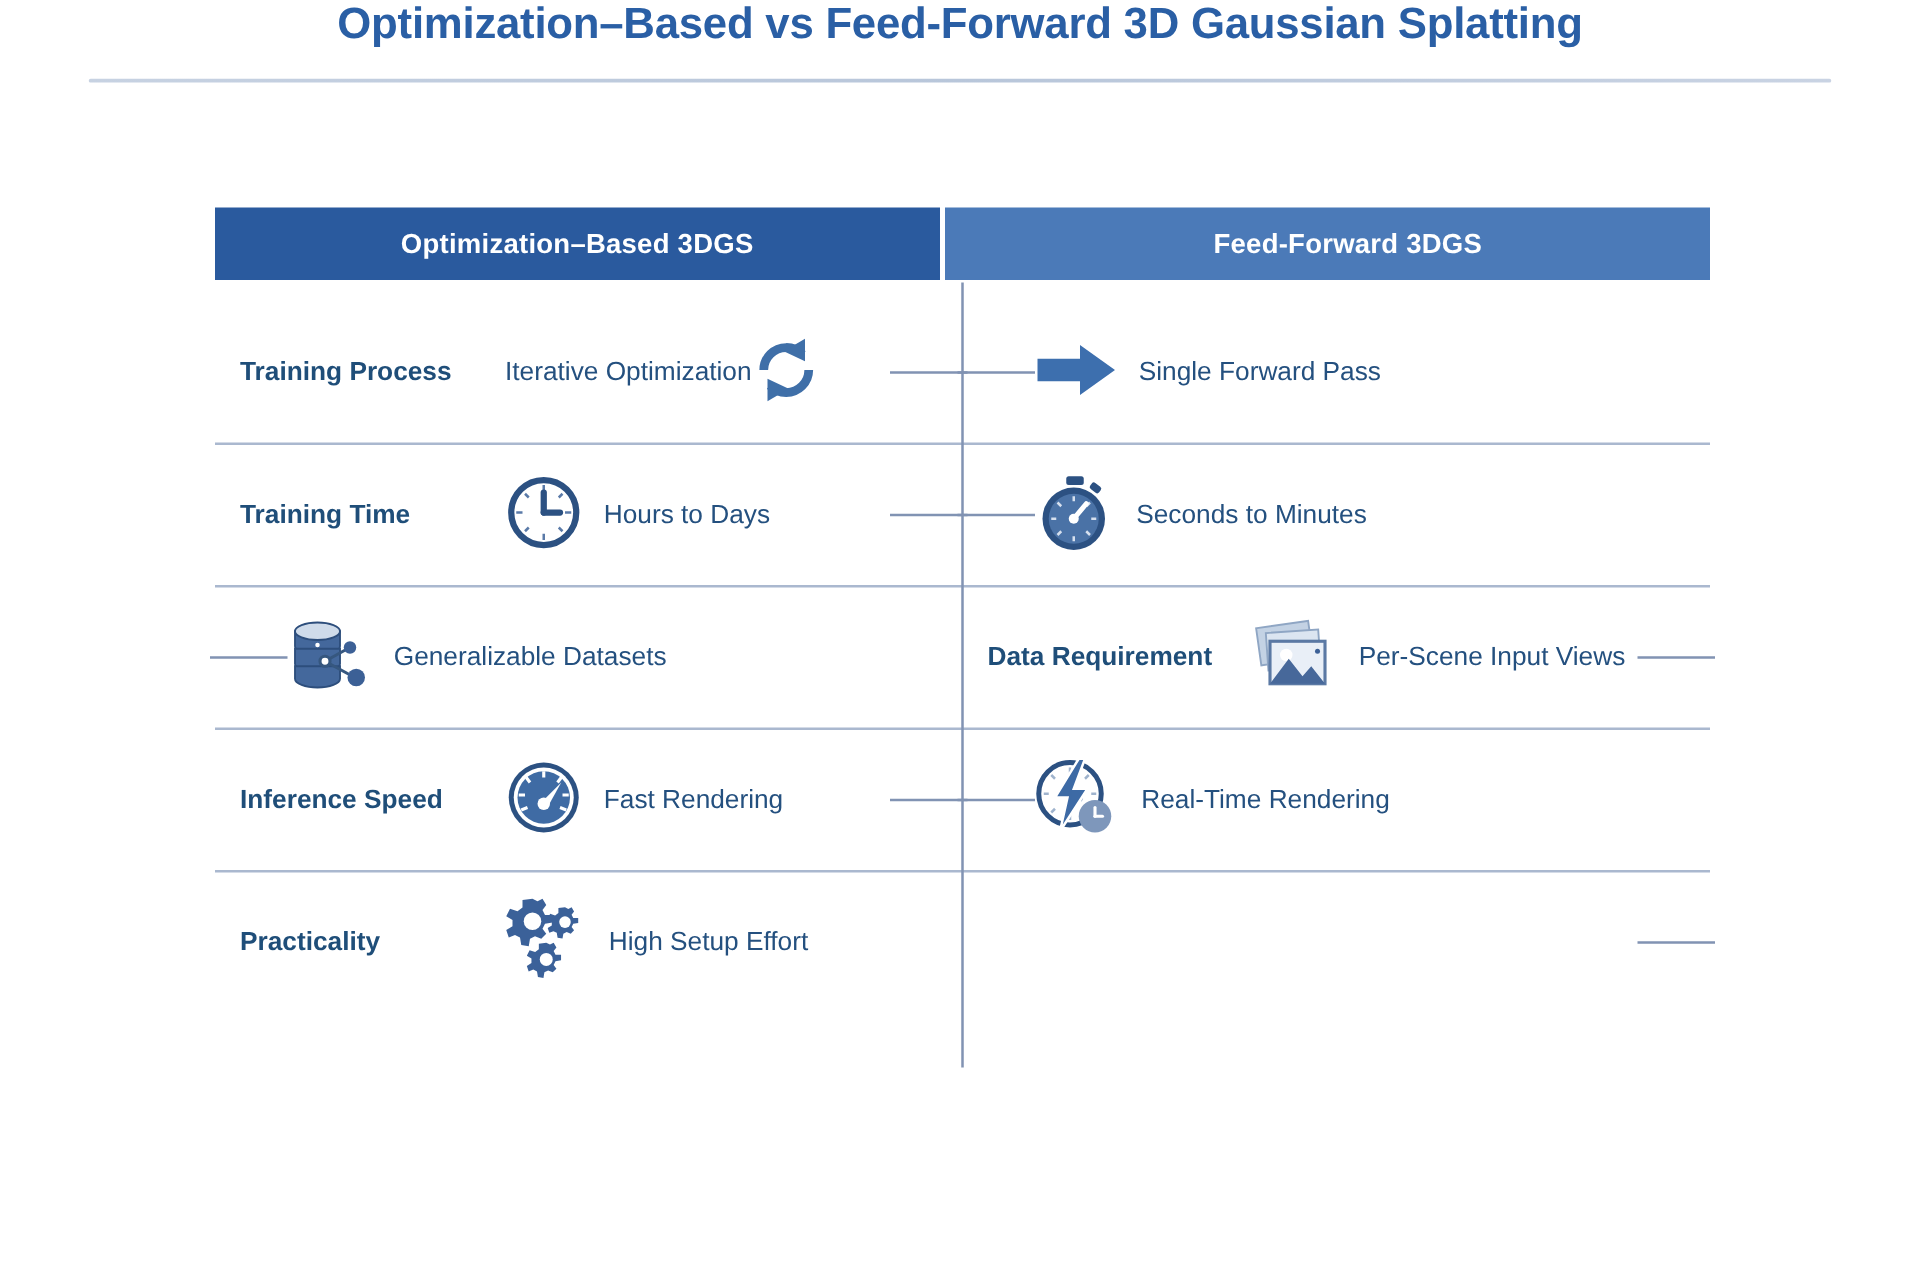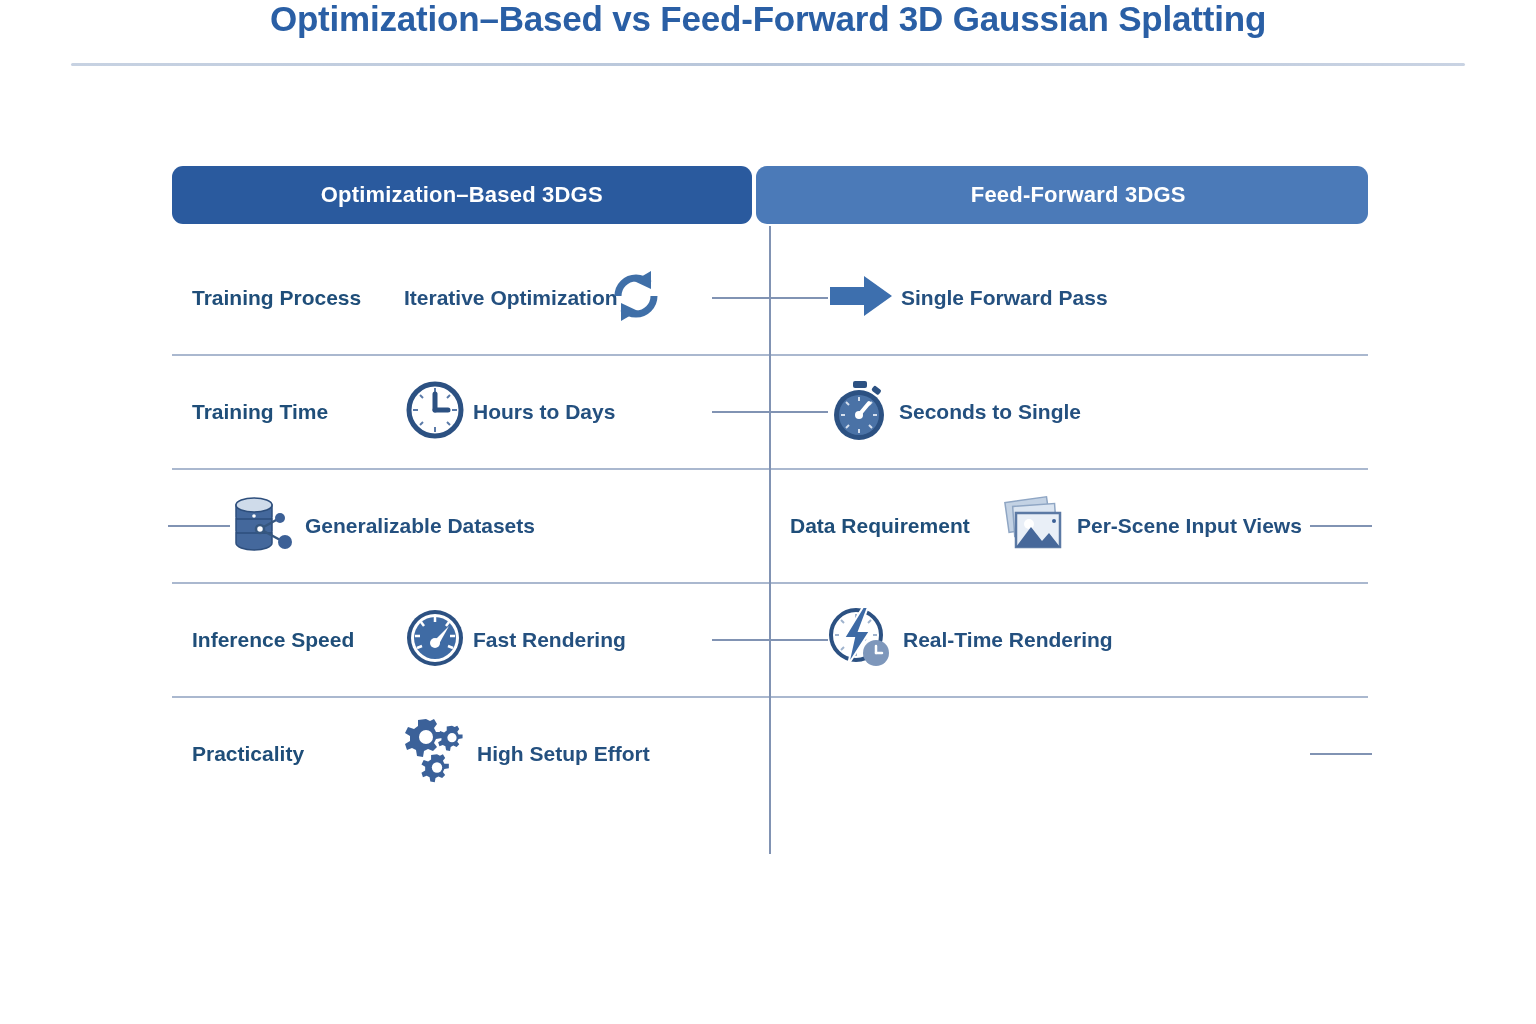--- a/index.html
+++ b/index.html
@@ -51,21 +51,20 @@
   }
   .header-cell {
     flex: 1 1 0;
     display: flex;
     align-items: center;
     justify-content: center;
     color: #ffffff;
     font-size: 22px;
     font-weight: bold;
     letter-spacing: 0.2px;
-    border-radius: 11px;
   }
   .header-cell.left {
     background: #2a5a9e;
     margin-right: 4px;
   }
   .header-cell.right {
     background: #4b7ab8;
     padding-left: 33px;
   }
 
@@ -109,23 +108,22 @@
     font-size: 21px;
     font-weight: bold;
     color: #1f4e79;
     padding-left: 20px;
     box-sizing: border-box;
     white-space: nowrap;
   }
   .cell-content {
     display: flex;
     align-items: center;
-    gap: 7px;
-    position: relative;
-    font-weight: bold;
+    gap: 17px;
+    position: relative;
   }
   .cell-content.left-cell { margin-left: 14px; }
   .cell-content.right-cell { margin-left: 58px; }
 
   .cell-text {
     font-size: 21px;
     color: #1f4e79;
     white-space: nowrap;
   }
   .cell-text.light { color: #24507f; }
@@ -245,21 +243,21 @@
                 <line x1="45" y1="37" x2="49" y2="37"></line>
                 <line x1="18" y1="24" x2="21" y2="27"></line>
                 <line x1="41" y1="47" x2="44" y2="50"></line>
                 <line x1="44" y1="24" x2="41" y2="27"></line>
                 <line x1="21" y1="47" x2="18" y2="50"></line>
               </g>
               <line x1="31" y1="37" x2="41" y2="25" stroke="#ffffff" stroke-width="4" stroke-linecap="round"></line>
               <circle cx="31" cy="37" r="4" fill="#ffffff"></circle>
             </svg>
           </span>
-          <span class="cell-text light">Seconds to Single</span>
+          <span class="cell-text light">Seconds to Minutes</span>
         </div>
       </div>
     </div>
 
     <div class="row">
       <div class="side">
         <div class="connector r"></div>
         <div class="cell-content right-cell">
           <span class="icon">
             <svg width="68" height="66" viewBox="0 0 68 66">

